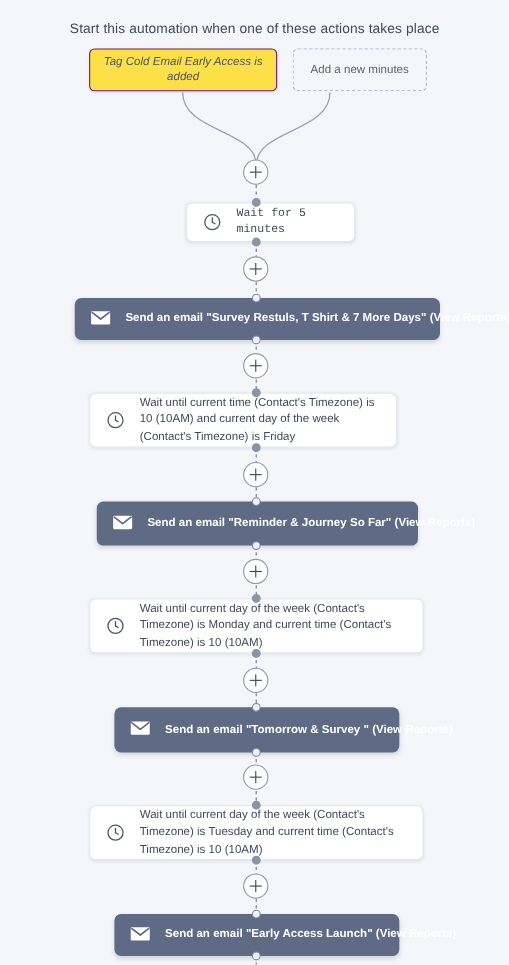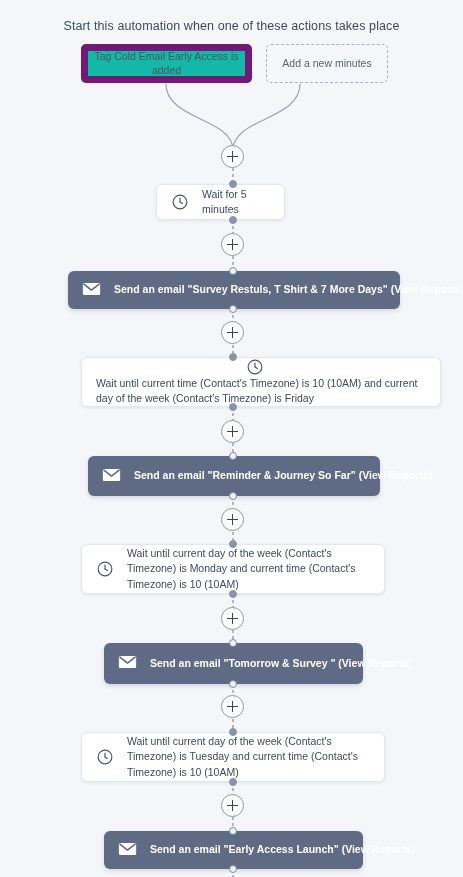--- a/index.html
+++ b/index.html
@@ -52,24 +52,25 @@
     display: flex;
     align-items: center;
     justify-content: center;
     font-size: 10.5px;
     color: #46506180;
     border-radius: 5px;
     text-align: center;
     line-height: 1.3;
   }
   .trigger.solid {
-    background: #14b8a6;
-    border: 7px solid #701a75;
+    background: #fde047;
+    border: 1px solid #701a75;
     box-shadow: 0 1px 2px rgba(60,72,95,0.10);
     color: #4a5568;
+    font-style: italic;
   }
   .trigger.dashed {
     background: transparent;
     border: 1px dashed #a9b1c2;
     color: #5a6375;
   }
 
   
   .plus {
     position: absolute;
@@ -198,21 +199,21 @@
 
   <div class="trigger dashed" style="left:266px; top:44px; width:122px; height:39px;">
     <span>Add a new minutes</span>
   </div>
 
   <div class="plus" style="left:221px; top:145px;">
     <span class="bar-h"></span>
     <span class="bar-v"></span>
   </div>
 
-  <div class="wait-node" style="left:156px; top:184px; width:129px; height:36px;">
+  <div class="wait-node" style="left:169px; top:184px; width:154px; height:36px;font-family:Liberation Mono, monospace;">
     <span class="icon">
       <svg viewBox="0 0 20 20" width="18" height="18" xmlns="http://www.w3.org/2000/svg">
         <circle cx="10" cy="10" r="7.6" fill="none" stroke="#4c566b" stroke-width="1.3"></circle>
         <line x1="10" y1="10" x2="10" y2="5.6" stroke="#4c566b" stroke-width="1.3" stroke-linecap="round"></line>
         <line x1="10" y1="10" x2="12.7" y2="11.6" stroke="#4c566b" stroke-width="1.3" stroke-linecap="round"></line>
       </svg>
     </span>
     <span class="label">Wait for 5 minutes</span>
   </div>
   <div class="port" style="left:229px; top:180px;"></div>
@@ -233,21 +234,21 @@
     <span class="label">Send an email "Survey Restuls, T Shirt &amp; 7 More Days" (View Reports)</span>
   </div>
   <div class="port on-dark" style="left:229px; top:267px;"></div>
   <div class="port on-dark" style="left:229px; top:305px;"></div>
 
   <div class="plus" style="left:221px; top:321px;">
     <span class="bar-h"></span>
     <span class="bar-v"></span>
   </div>
 
-  <div class="wait-node" style="left:81px; top:357px; width:360px; height:50px;flex-direction:column;">
+  <div class="wait-node" style="left:81px; top:357px; width:280px; height:50px;">
     <span class="icon">
       <svg viewBox="0 0 20 20" width="18" height="18" xmlns="http://www.w3.org/2000/svg">
         <circle cx="10" cy="10" r="7.6" fill="none" stroke="#4c566b" stroke-width="1.3"></circle>
         <line x1="10" y1="10" x2="10" y2="5.6" stroke="#4c566b" stroke-width="1.3" stroke-linecap="round"></line>
         <line x1="10" y1="10" x2="12.7" y2="11.6" stroke="#4c566b" stroke-width="1.3" stroke-linecap="round"></line>
       </svg>
     </span>
     <span class="label">Wait until current time (Contact's Timezone) is 10 (10AM) and current day of the week (Contact's Timezone) is Friday</span>
   </div>
   <div class="port" style="left:229px; top:353px;"></div>

